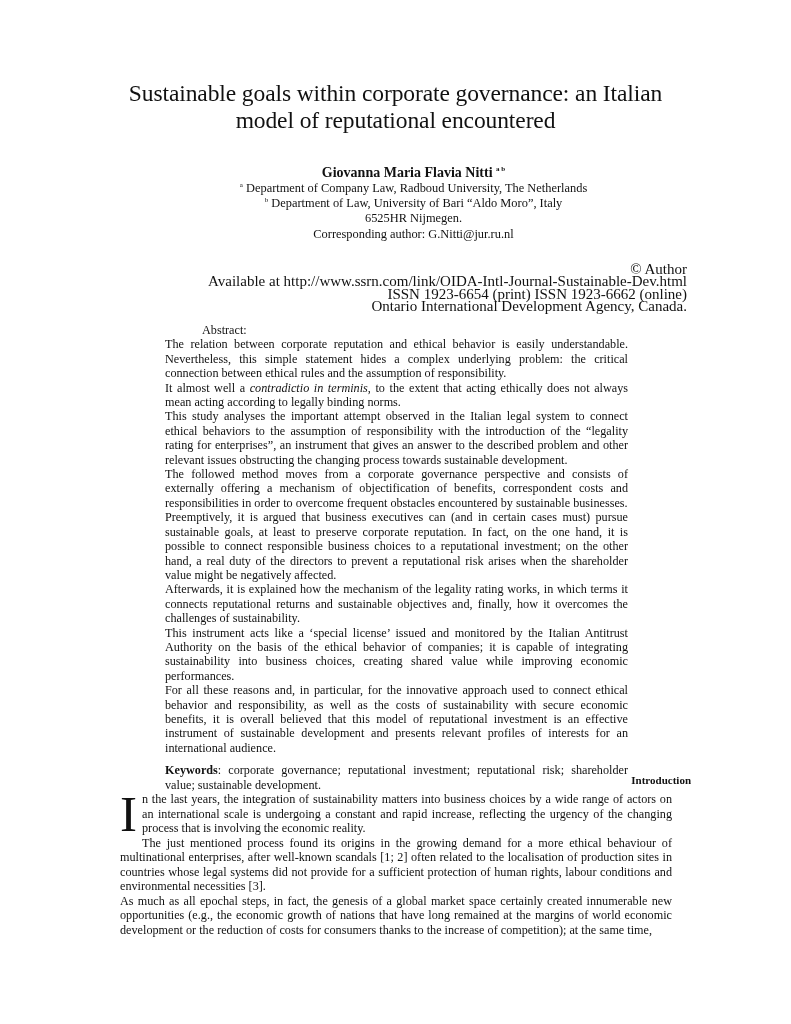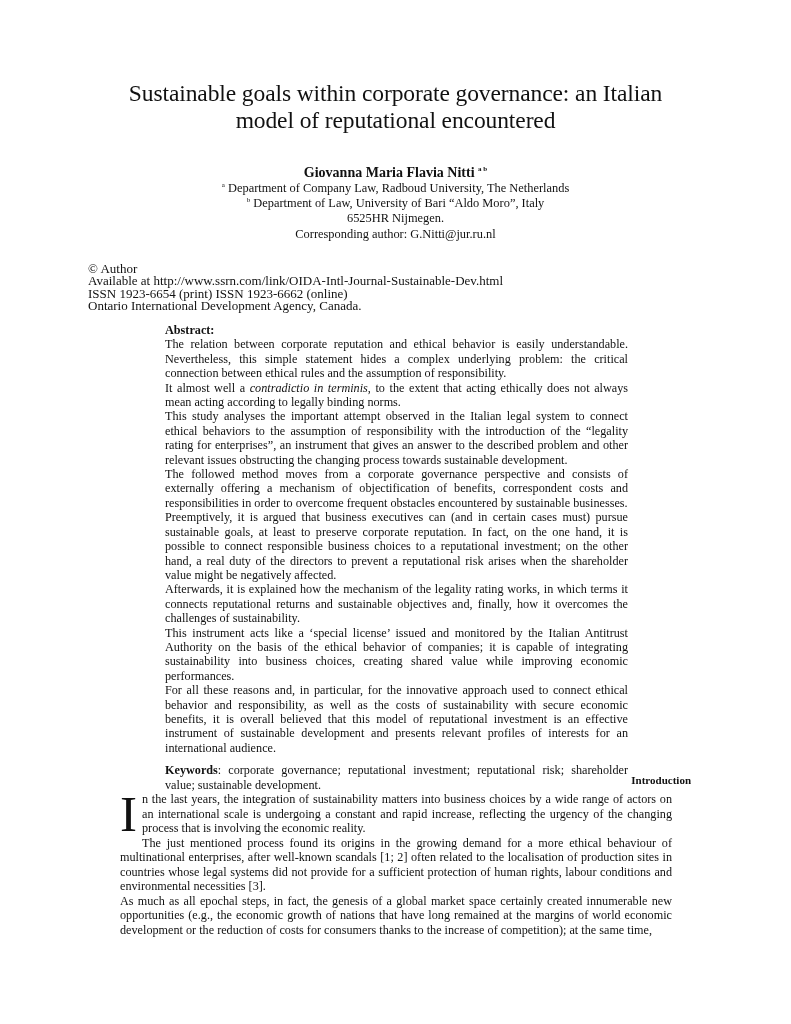--- a/index.html
+++ b/index.html
@@ -1,24 +1,24 @@
 <!DOCTYPE html>
 <html><head>
 <meta charset="utf-8">
 <style>
   html, body { margin: 0; padding: 0; background: #ffffff; }
   body { width: 791px; height: 1024px; overflow: hidden; position: relative; color: #111; font-family: "Liberation Serif", "DejaVu Serif", serif; }
   .page { position: absolute; left: 0; top: 0; width: 791px; height: 1024px; background: #fff; }
   .title { position: absolute; left: 100px; top: 80px; width: 591px; text-align: center; font-weight: normal; font-size: 23.5px; line-height: 27px; letter-spacing: -0.1px; }
-  .author-block { position: absolute; left: 100px; top: 164px; width: 591px; text-align: center; font-size: 12.4px; line-height: 15.2px; }
+  .author-block { position: absolute; left: 118px; top: 164px; width: 591px; text-align: center; font-size: 12.4px; line-height: 15.2px; }
   .author-name { font-weight: bold; font-size: 14px; line-height: 17px; }
   .author-name sup, .aff sup { font-size: 7px; vertical-align: super; line-height: 0; }
-  .meta-block { position: absolute; left: 88px; top: 263px; width: 591px; text-align: left; font-size: 13px; line-height: 12.4px; }
+  .meta-block { position: absolute; left: 96px; top: 263px; width: 591px; text-align: right; font-size: 15px; line-height: 12.4px; }
   .abstract { position: absolute; left: 165px; top: 323px; width: 463px; font-size: 12.2px; line-height: 14.4px; text-align: justify; }
-  .abstract .heading { font-weight: bold; }
+  .abstract .heading { font-weight: normal; margin-left: 37px; }
   .abstract p { margin: 0; }
   .keywords { margin-top: 8px !important; }
   .keywords b { font-weight: bold; }
   .intro-heading { position: absolute; left: 100px; top: 773px; width: 591px; text-align: right; font-weight: bold; font-size: 11px; line-height: 15px; }
   .intro { position: absolute; left: 120px; top: 792px; width: 552px; font-size: 12.2px; line-height: 14.5px; text-align: justify; }
   .intro p { margin: 0; }
   .dropcap { float: left; font-size: 51px; line-height: 40px; margin: 2px 5px 0 0; font-weight: normal; height: 44px; }
 </style>
 </head>
 <body>

